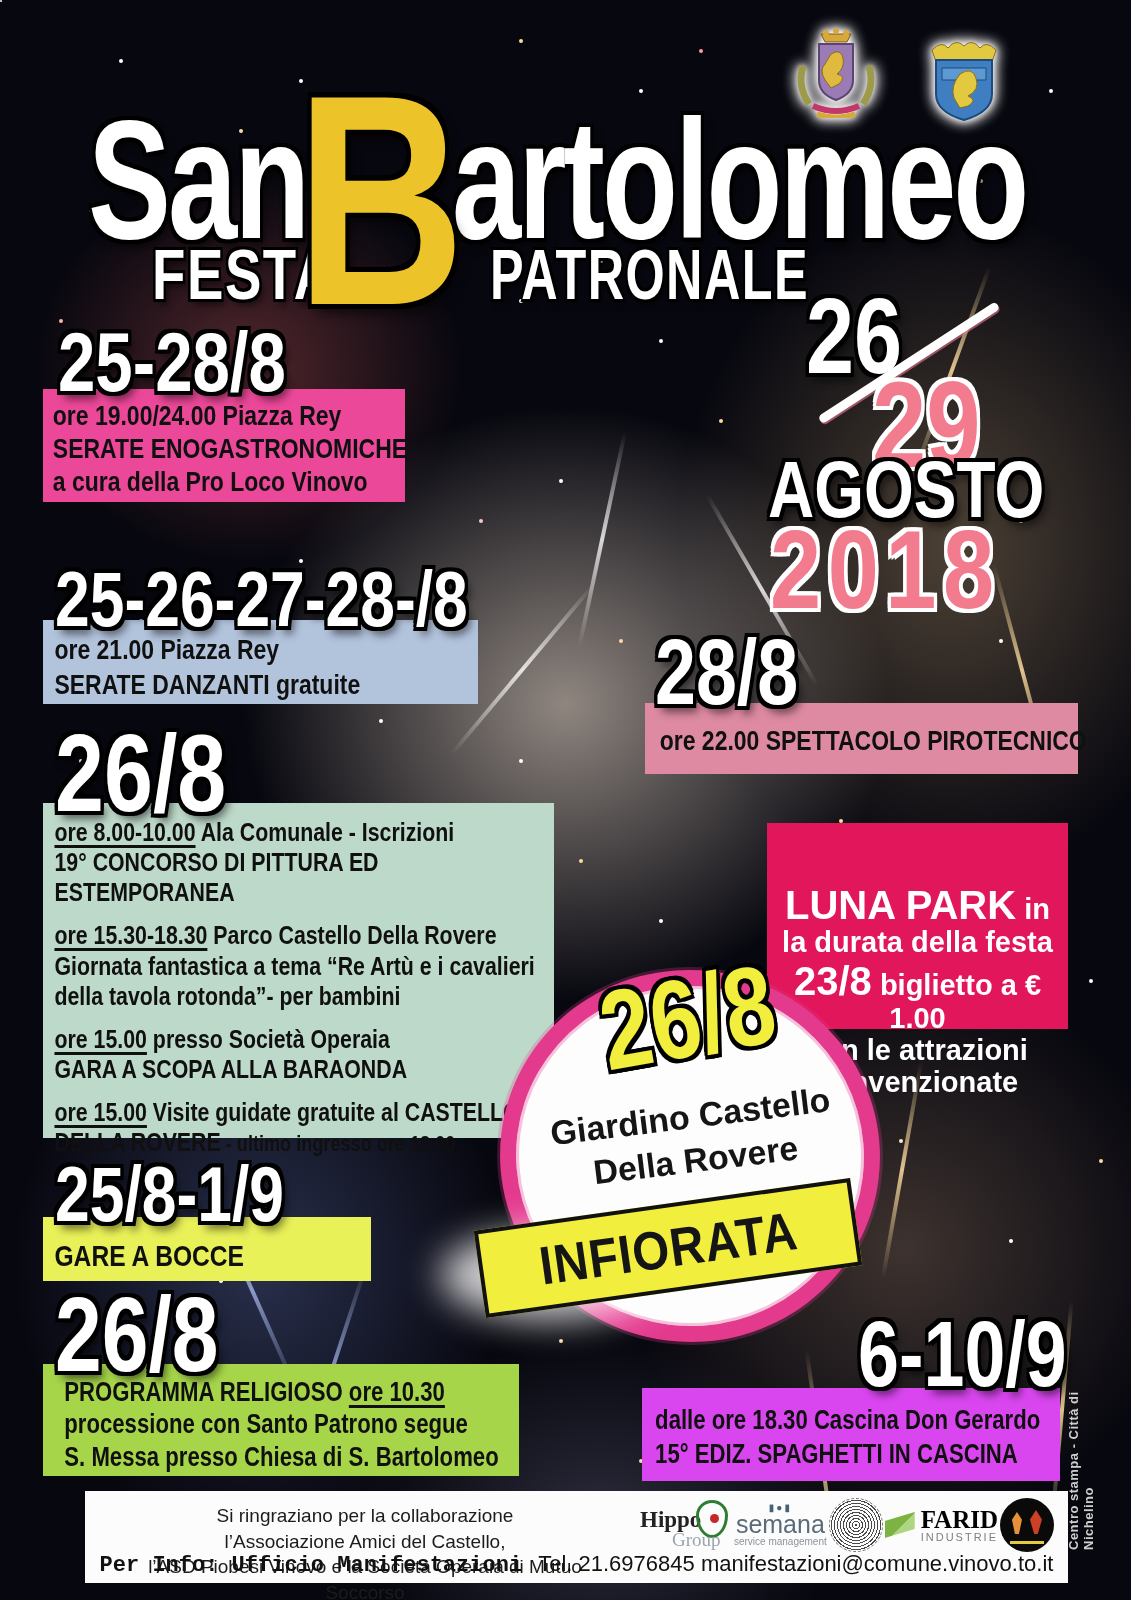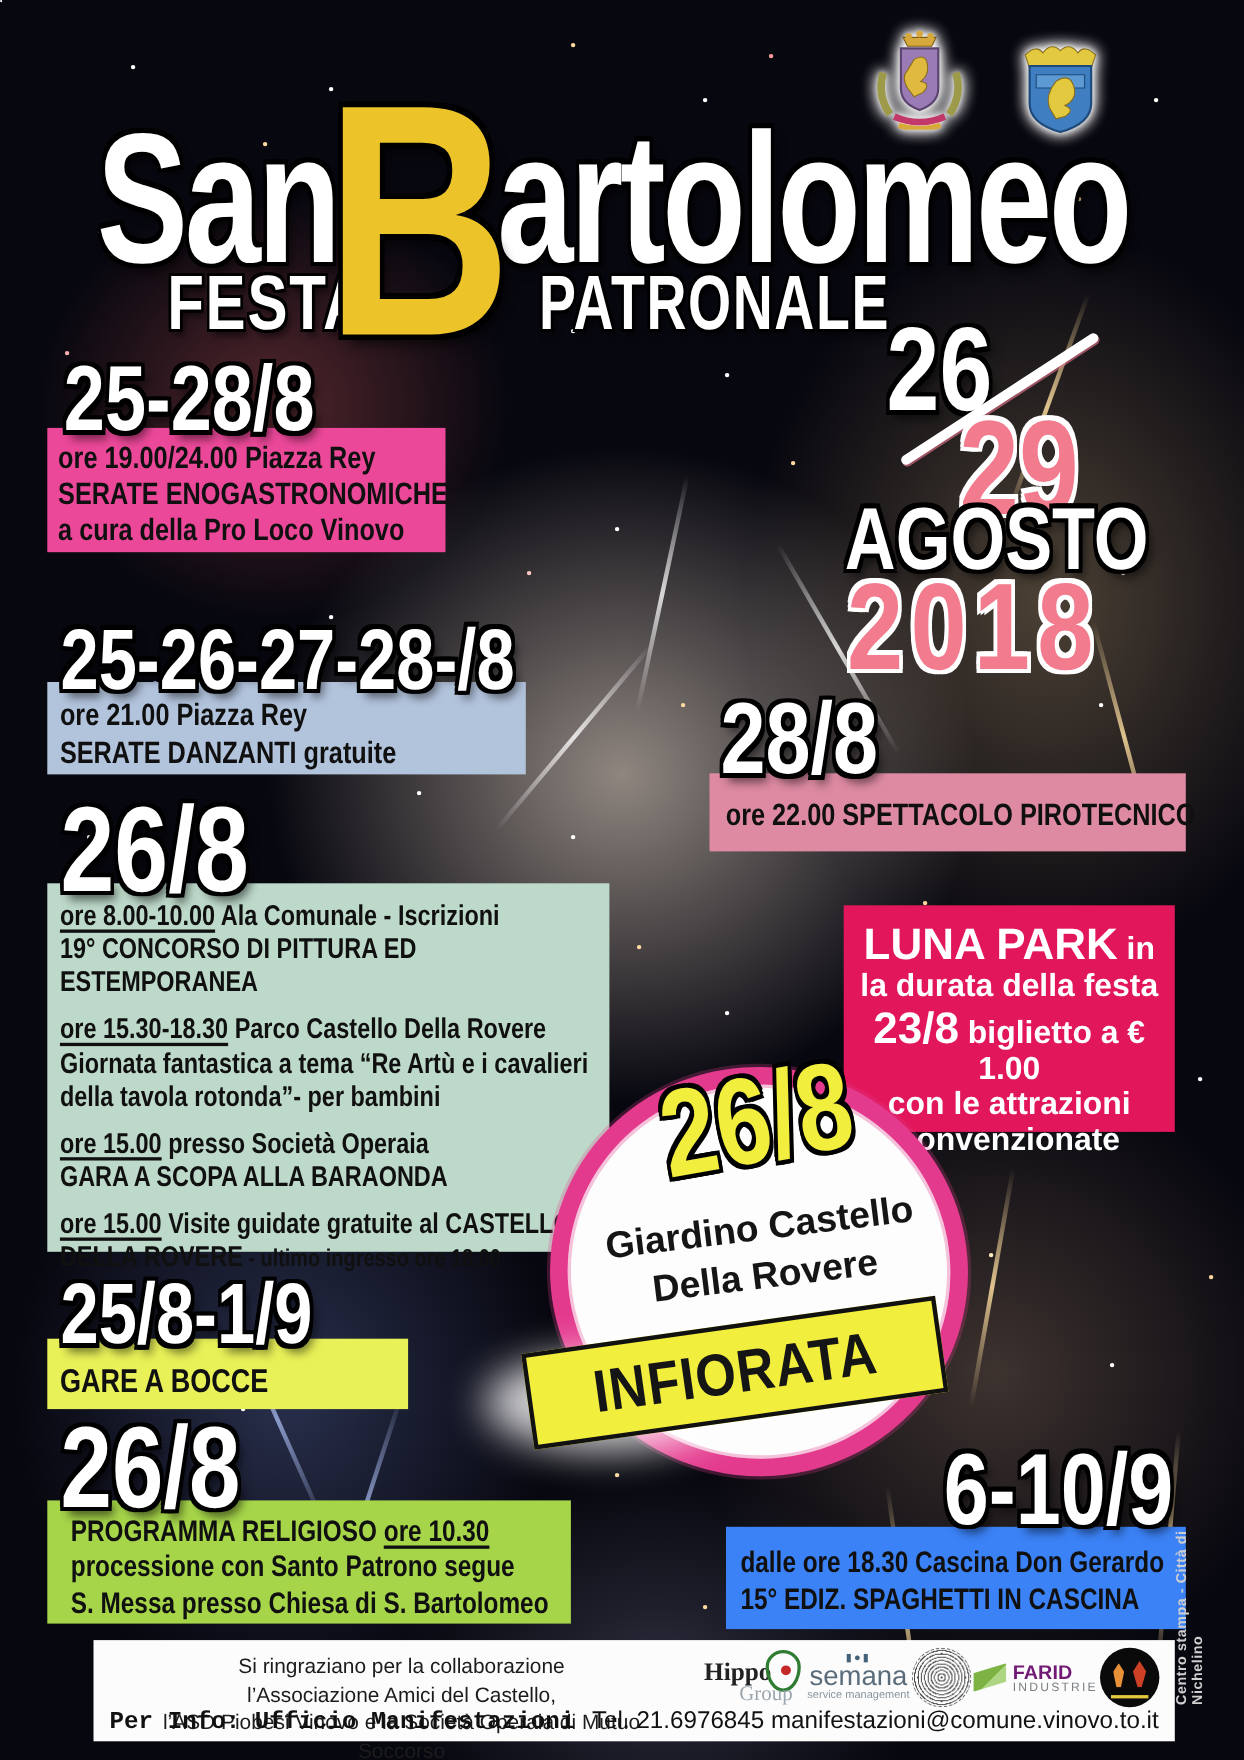--- a/index.html
+++ b/index.html
@@ -168,21 +168,21 @@
   </div>
 
   <div class="hd olb" style="left:655px;top:626px;font-size:92px;">28/8</div>
   <div class="blk" style="left:645px;top:703px;width:433px;height:71px;background:#dd8aa2;">
     <div class="cond" style="padding:22px 0 0 18px;font-size:28px;">
       <div>ore 22.00 SPETTACOLO PIROTECNICO</div>
     </div>
   </div>
 
   <div class="blk" style="left:767px;top:823px;width:301px;height:206px;background:#e2175b;color:#fff;text-align:center;">
-    <div style="padding-top:14px;font-size:29px;line-height:1.1;">
+    <div style="padding-top:14px;font-size:29px;line-height:1.1;margin-top:46px;">
       <div><span style="font-size:40px;">LUNA PARK</span><span> in</span></div>
       <div>la durata della festa</div>
       <div><span style="font-size:40px;">23/8</span><span> biglietto a € 1.00</span></div>
       <div>con le attrazioni</div>
       <div>convenzionate</div>
     </div>
   </div>
 
   <div class="ring"></div>
   <div style="position:absolute;left:592px;top:978px;z-index:7;font-weight:bold;font-size:112px;line-height:1;
@@ -195,21 +195,21 @@
     <div>Della Rovere</div>
   </div>
   <div style="position:absolute;left:440px;top:1230px;width:220px;height:90px;background:rgba(255,255,255,.8);
               border-radius:50%;filter:blur(18px);z-index:6;"></div>
   <div style="position:absolute;left:478px;top:1204px;width:372px;height:80px;background:#f2ee3e;border:4px solid #111;
               transform:rotate(-8deg);z-index:8;display:flex;align-items:center;justify-content:center;">
     <span style="font-weight:bold;font-size:54px;letter-spacing:1px;color:#151515;transform:scaleX(.88);">INFIORATA</span>
   </div>
 
   <div class="hd olb" style="left:858px;top:1308px;font-size:92px;">6-10/9</div>
-  <div class="blk" style="left:660px;top:1388px;width:418px;height:93px;background:#3b82f6;">
+  <div class="blk" style="left:642px;top:1388px;width:418px;height:93px;background:#d946ef;">
     <div class="cond" style="padding:16px 0 0 16px;font-size:27px;line-height:1.25;">
       <div>dalle ore 18.30  Cascina Don Gerardo</div>
       <div>15° EDIZ. SPAGHETTI IN CASCINA</div>
     </div>
   </div>
 
   <div class="bar">
     <div style="position:absolute;left:30px;top:12px;width:500px;text-align:center;color:#1c1c1c;
                 font-size:19px;line-height:1.35;font-weight:normal;">
       <div>Si ringraziano per la collaborazione</div>
@@ -230,21 +230,21 @@
         <div class="logo-txt" style="font-size:25px;">semana</div>
         <div class="logo-txt" style="font-size:10px;color:#8a949c;">service management</div>
       </div>
       <div style="width:52px;height:52px;border-radius:50%;
                   background:repeating-radial-gradient(circle at 50% 50%, #2a2a2a 0 1px, #fff 1px 3px);
                   opacity:.85;border:1px dashed #555;"></div>
       <div style="display:flex;align-items:center;gap:6px;">
         <span style="width:30px;height:26px;background:linear-gradient(135deg,#7cb342 55%,#aed581 55%);
                      clip-path:polygon(0 35%,100% 0,100% 65%,0 100%);display:inline-block;"></span>
         <span>
-          <span class="logo-txt" style="display:block;font-weight:bold;font-size:18px;color:#701a75;">FARID</span>
+          <span class="logo-txt" style="display:block;font-weight:bold;font-size:25px;color:#000000;font-family:Liberation Serif, serif;">FARID</span>
           <span class="logo-txt" style="display:block;font-size:11px;letter-spacing:2px;color:#7a8084;">INDUSTRIE</span>
         </span>
       </div>
       <div style="position:relative;width:54px;height:54px;border-radius:50%;background:#0a0a0a;overflow:hidden;">
         <span style="position:absolute;left:12px;top:14px;width:10px;height:22px;background:#e69138;
                      clip-path:polygon(50% 0,100% 35%,70% 100%,30% 100%,0 35%);"></span>
         <span style="position:absolute;right:12px;top:12px;width:12px;height:24px;background:#cc4125;
                      clip-path:polygon(50% 0,100% 40%,65% 100%,35% 100%,0 40%);"></span>
         <span style="position:absolute;left:10px;bottom:8px;width:34px;height:3px;background:#e3c93f;"></span>
       </div>

